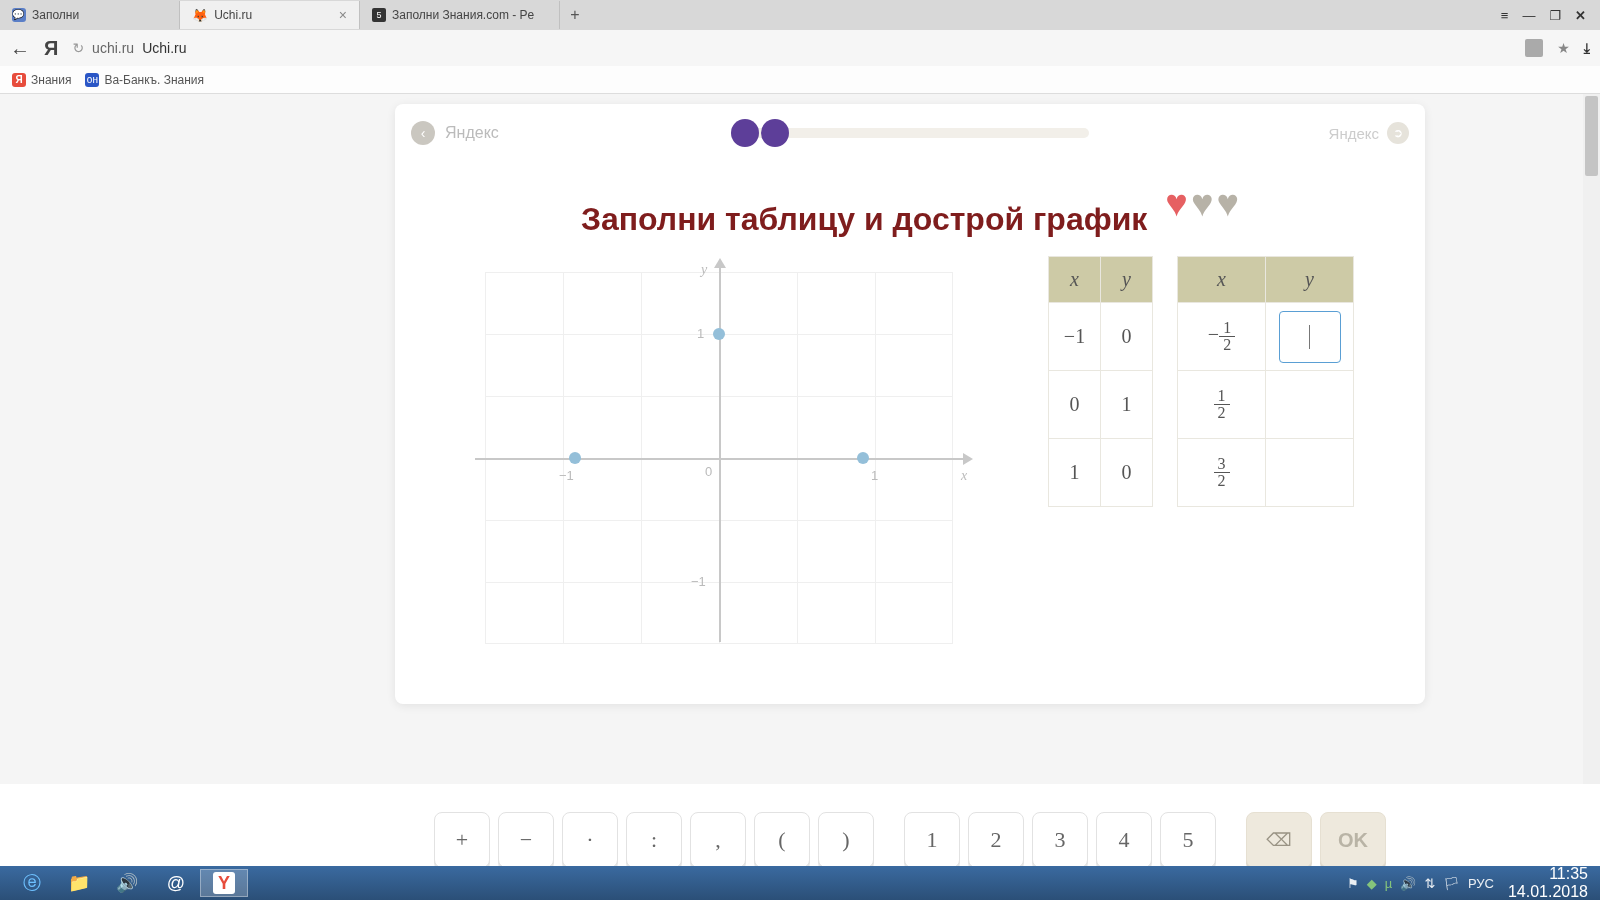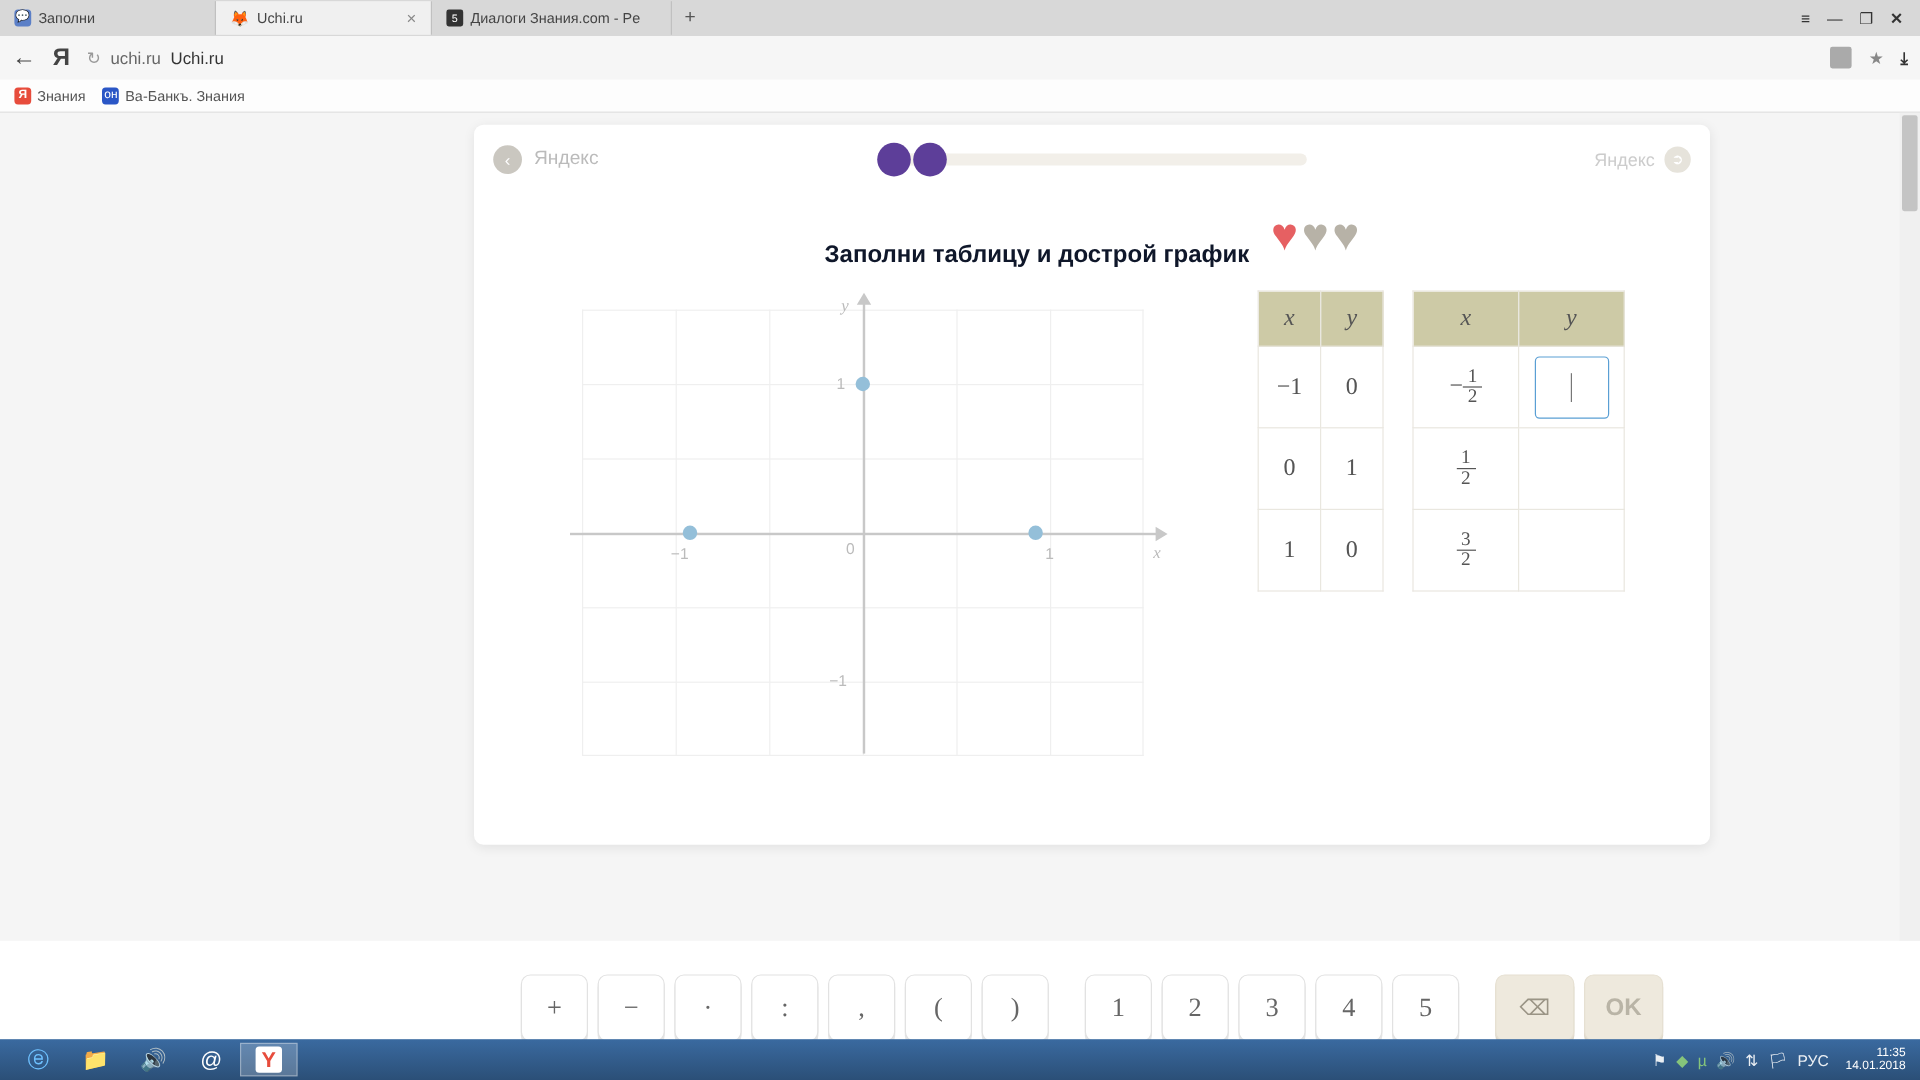--- a/index.html
+++ b/index.html
@@ -36,21 +36,21 @@
 .back-circle { width:24px; height:24px; border-radius:50%; background:#b5b0a6; display:flex; align-items:center; justify-content:center; color:#fff; font-size:14px; opacity:.7; }
 .progress-wrap { flex:1; display:flex; align-items:center; justify-content:center; }
 .progress { width:350px; height:10px; background:#f2efe9; border-radius:5px; position:relative; }
 .prog-dot { width:28px; height:28px; border-radius:50%; background:#5d3e99; position:absolute; top:-9px; }
 .prog-dot.d1 { left:-8px; }
 .prog-dot.d2 { left:22px; }
 .exit-btn { display:flex; align-items:center; gap:8px; color:#ccc; font-size:15px; }
 .exit-circle { width:22px; height:22px; border-radius:50%; background:#e6e3db; display:flex; align-items:center; justify-content:center; color:#fff; font-size:12px; }
 
 .task-title-row { display:flex; align-items:center; justify-content:center; gap:18px; margin-top:6px; }
-.task-title { font-size:20px; font-weight:bold; color:#0f172a;margin-top:33px; }
+.task-title { font-size:32px; font-weight:bold; color:#7f1d1d;margin-top:33px; }
 .hearts { display:flex; gap:3px; }
 .heart { font-size:38px; line-height:1; }
 .heart.filled { color:#e66062; }
 .heart.empty { color:#b7b2a7; }
 
 .task-body { display:flex; padding: 18px 34px 0 34px; gap: 34px; }
 
 
 .graph-area { width: 548px; height: 400px; position:relative; }
 .graph-grid { position:absolute; left:56px; top:16px; width:468px; height:372px; }
@@ -92,39 +92,39 @@
 .vk-key.ok { background:#eee9dd; border-color:#e6e0d2; box-shadow:0 3px 0 #ddd7ca; font-family:Arial; font-size:20px; font-weight:bold; color:#b9b4a6; width:66px; }
 .frac-key .frac { font-size:11px; }
 .frac-key .frac .top, .frac-key .frac .bot { padding:1px 3px; border-color:#777; }
 
 
 .taskbar { position:absolute; bottom:0; left:0; right:0; height:34px; background: linear-gradient(#3a6aa0, #2b4f77); display:flex; align-items:center; padding:0 8px; color:#fff; font-size:11px; }
 .tb-icon { width:48px; height:28px; display:flex; align-items:center; justify-content:center; color:#fff; font-size:18px; }
 .tb-icon.active { background: rgba(255,255,255,.22); border:1px solid rgba(255,255,255,.35); }
 .tray { margin-left:auto; display:flex; align-items:center; gap:8px; padding-right:4px; }
 .tray-icon { opacity:.9; font-size:13px; }
-.clock { text-align:right; line-height:1.15; font-size:10px; margin-left:6px; }
+.clock { text-align:right; line-height:1.15; font-size:16px; margin-left:6px; }
 </style>
 </head>
 <body>
 
 <div class="browser-chrome">
   <div class="tab-bar">
     <div class="tab">
       <span style="width:14px;height:14px;background:#5b7fc7;border-radius:3px;color:#fff;text-align:center;font-size:10px;line-height:14px;">💬</span>
       <span>Заполни</span>
     </div>
     <div class="tab active">
       <span style="font-size:13px;">🦊</span>
       <span>Uchi.ru</span>
       <span class="tab-close">×</span>
     </div>
     <div class="tab" style="min-width:200px">
       <span style="width:14px;height:14px;background:#333;border-radius:2px;color:#fff;text-align:center;font-size:9px;line-height:14px;">5</span>
-      <span>Диалоги Знания.com - Pe</span>
+      <span>Заполни Знания.com - Pe</span>
     </div>
     <div class="tab-new">+</div>
     <div class="window-controls">
       <span>≡</span>
       <span>―</span>
       <span>❐</span>
       <span style="font-weight:bold;">✕</span>
     </div>
   </div>
 

